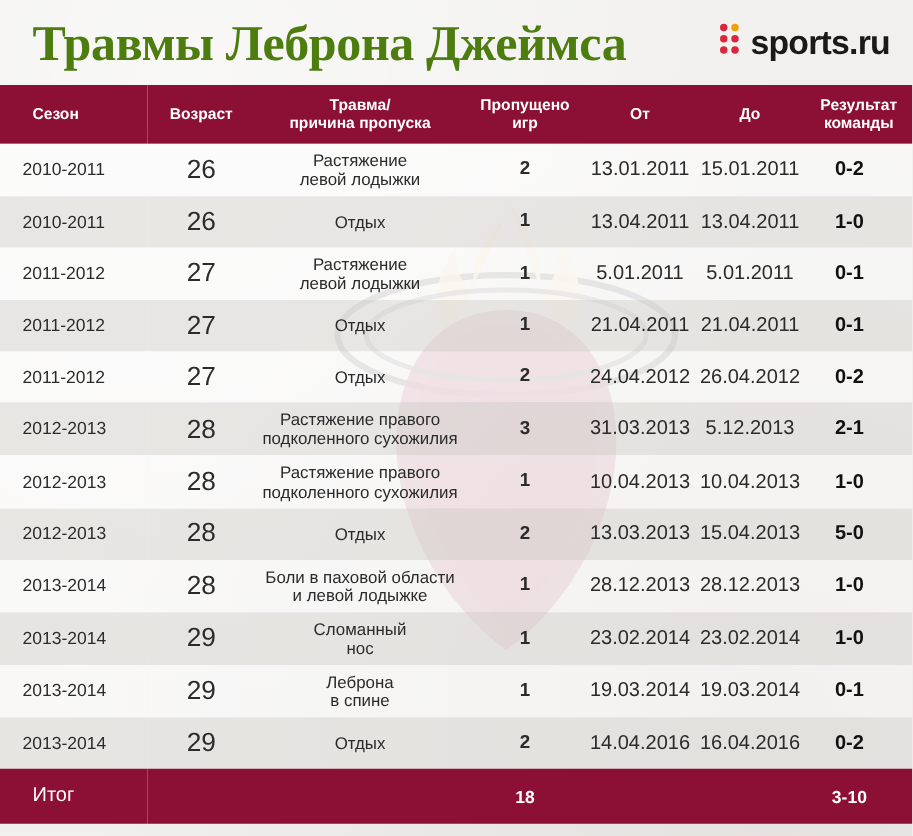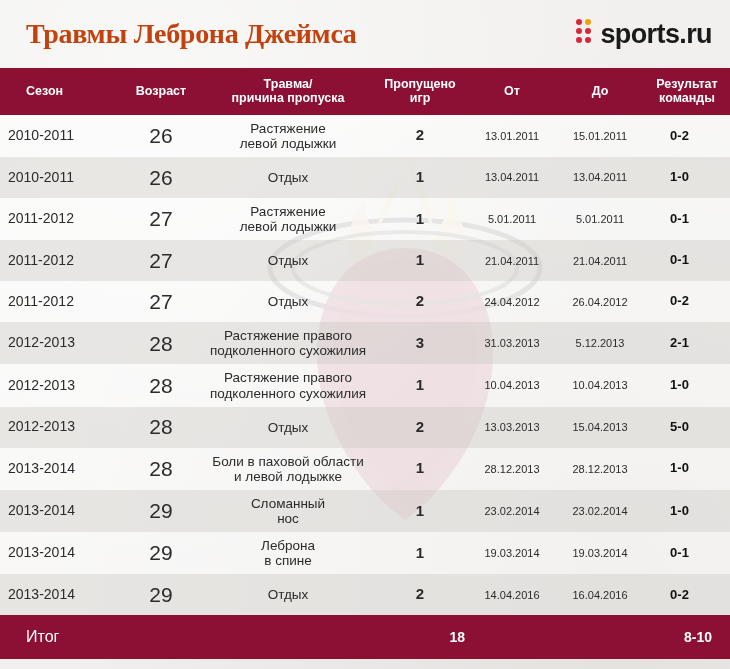--- a/index.html
+++ b/index.html
@@ -35,23 +35,23 @@
   .header {
     position: relative;
     height: 68px;
     display: flex;
     align-items: center;
     justify-content: space-between;
     padding: 0 18px 0 26px;
     box-sizing: border-box;
   }
   .title {
-    font-size: 28px;
-    font-weight: bold;
-    color: #c2410c;
+    font-size: 40px;
+    font-weight: bold;
+    color: #4d7c0f;
     letter-spacing: -0.3px;
     white-space: nowrap;
     font-family: "Liberation Serif", serif;
   }
   .brand {
     display: flex;
     gap: 8px;
   }
   .brand-dots {
     display: grid;
@@ -121,42 +121,42 @@
     padding: 6px 3px;
     height: 41px;
     box-sizing: border-box;
     line-height: 1.12;
     background: transparent;
   }
   tbody tr.odd td { background: rgba(255,255,255,0.55); }
   tbody tr.even td { background: rgba(226,225,222,0.72); }
   tbody td.season {
     text-align: left;
-    padding-left: 8px;
+    padding-left: 18px;
     font-size: 14px;
   }
   tbody td.age { font-size: 21px; }
   tbody td.reason { font-size: 13.5px; }
   tbody td.missed { font-weight: bold; font-size: 15px; }
-  tbody td.date { font-size: 11px; }
+  tbody td.date { font-size: 16px; }
   tbody td.result {
     font-weight: bold;
-    font-size: 13px;
+    font-size: 16px;
     color: #111;
     padding-right: 18px;
   }
 
   tfoot td {
     background: #8c1034;
     color: #ffffff;
     font-weight: bold;
     font-size: 14px;
     height: 34px;
     padding: 5px 3px;
-    text-align: right;
+    text-align: center;
     vertical-align: middle;
   }
   tfoot td.left {
     text-align: left;
     padding-left: 26px;
     font-weight: normal;
     font-size: 16px;
   }
   tfoot td.result { padding-right: 18px; }
 
@@ -342,18 +342,18 @@
         </tr>
       </tbody>
       <tfoot>
         <tr>
           <td class="left">Итог</td>
           <td></td>
           <td></td>
           <td>18</td>
           <td></td>
           <td></td>
-          <td class="result">8-10</td>
+          <td class="result">3-10</td>
         </tr>
       </tfoot>
     </table>
   </div>
 </div>
 
 </body></html>

